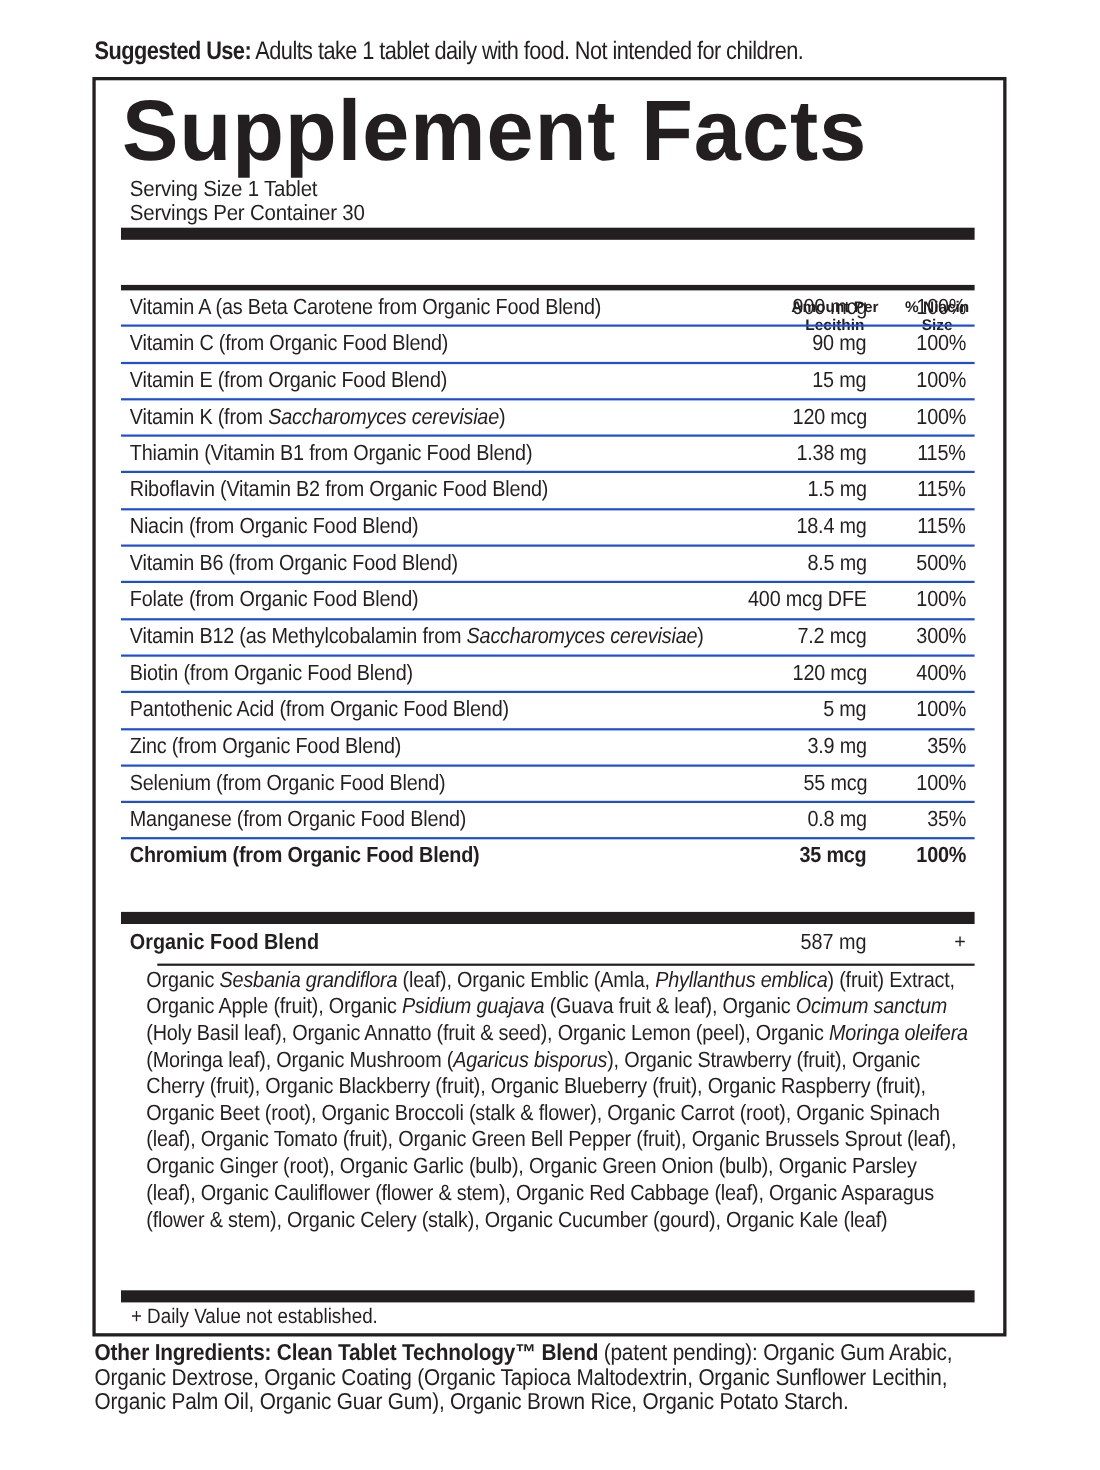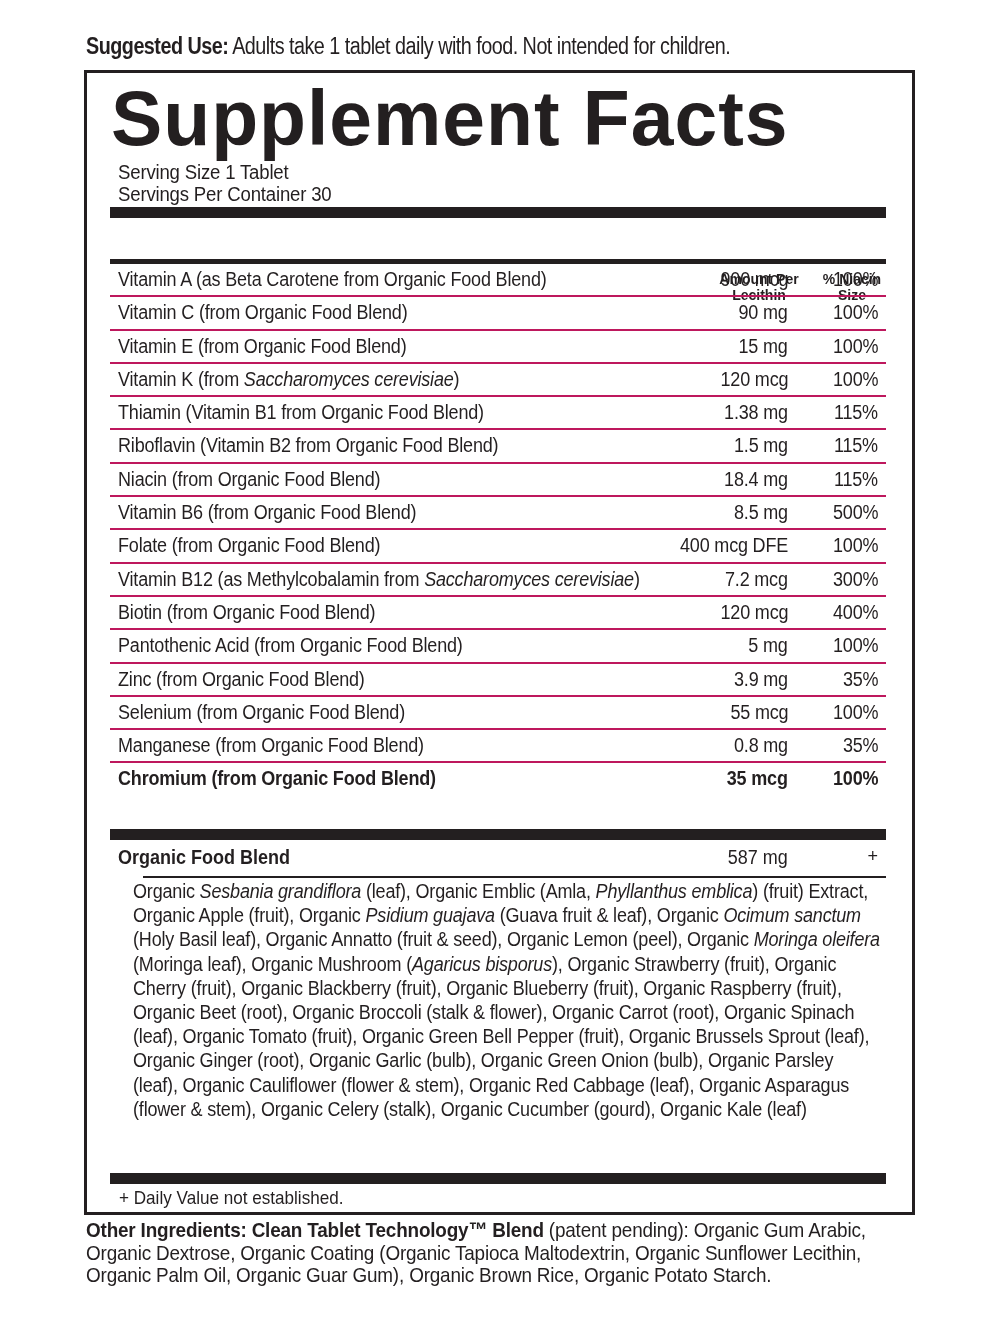--- a/index.html
+++ b/index.html
@@ -19,21 +19,21 @@
   .bar { position: absolute; left: 23px; width: 776px; background: #231f20; }
   #bar-top { top: 134px; height: 11px; }
   #bar-head { top: 186px; height: 5px; }
   #bar-blend { top: 756px; height: 11px; }
   #bar-bottom { top: 1100px; height: 11px; }
   .colhead { position: absolute; top: 150px; font-size: 14px; font-weight: 700; text-align: center;
              line-height: 16px; white-space: nowrap; margin-top: 48px; }
   #col-amount { left: 617px; width: 110px; }
   #col-dv { left: 725px; width: 80px; }
   #rows { position: absolute; left: 23px; top: 191px; width: 776px; }
-  .row { position: relative; height: 31.3px; border-bottom: 2px solid #be185d; }
+  .row { position: relative; height: 31.3px; border-bottom: 2px solid #1d4ed8; }
   .row:last-child { border-bottom: none; font-weight: bold; }
   .row .name { position: absolute; left: 8px; top: 4px; font-size: 20px; white-space: nowrap;
                transform: scaleX(0.9); transform-origin: left top; letter-spacing: -0.2px; }
   .row .name i { font-style: italic; }
   .row .amt { position: absolute; right: 98px; top: 4px; font-size: 20px; white-space: nowrap;
               transform: scaleX(0.9); transform-origin: right top; letter-spacing: -0.2px; }
   .row .dv { position: absolute; right: 8px; top: 4px; font-size: 20px; white-space: nowrap;
              transform: scaleX(0.9); transform-origin: right top; letter-spacing: -0.2px; }
   #blend-row { position: absolute; left: 23px; top: 767px; width: 776px; height: 21px; }
   #blend-name { position: absolute; left: 8px; top: 6px; font-size: 20px; font-weight: 700; white-space: nowrap;

